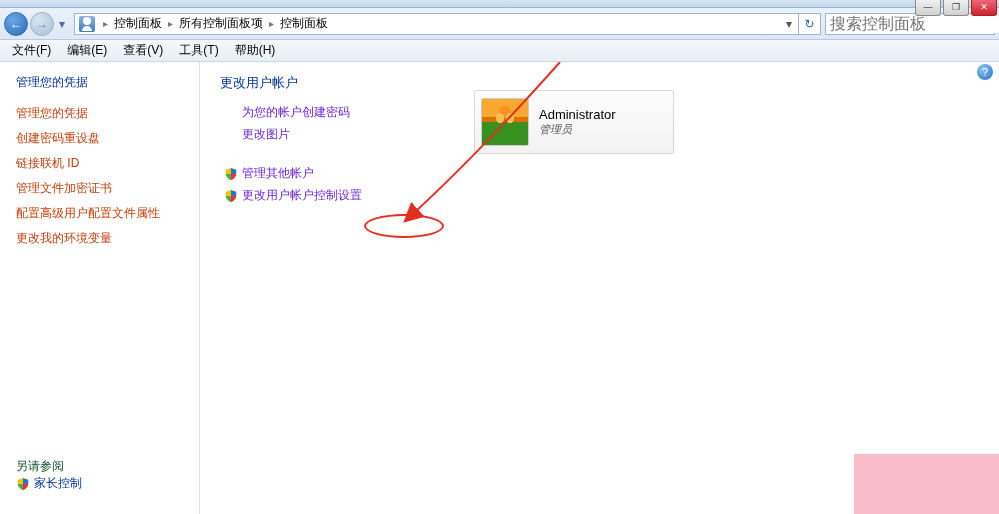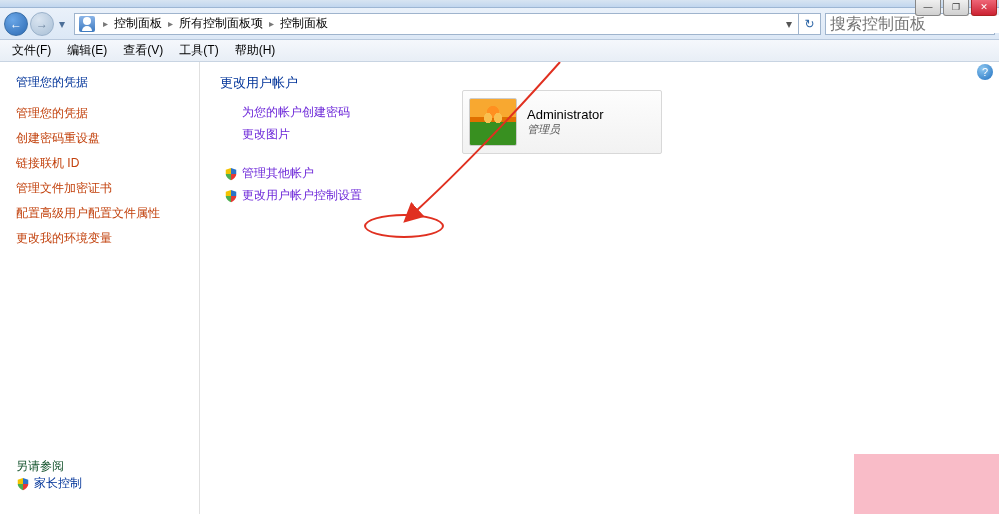--- a/index.html
+++ b/index.html
@@ -45,21 +45,21 @@
 .shield-sm { width: 14px; height: 14px; margin-right: 4px; }
 
 .main { flex: 1; padding: 12px 20px; position: relative; }
 .main h1 { font-size: 13px; color: #003399; font-weight: normal; margin-bottom: 12px; }
 .tasklinks { margin-left: 22px; }
 .tasklink { color: #6d28d9; font-size: 12px; margin: 5px 0; cursor: pointer; display: flex; align-items: center; }
 .tasklink.plain { margin-left: 0; }
 .task-shield { width: 14px; height: 14px; margin-right: 4px; flex-shrink: 0; }
 
 
-.account-tile { position: absolute; left: 262px; top: 28px; width: 200px; height: 64px; border: 1px solid #d8d8d8; border-radius: 2px; background: linear-gradient(#fdfdfd, #f2f2f2); display: flex; align-items: center; padding: 6px; }
+.account-tile { position: absolute; left: 274px; top: 28px; width: 200px; height: 64px; border: 1px solid #d8d8d8; border-radius: 2px; background: linear-gradient(#fdfdfd, #f2f2f2); display: flex; align-items: center; padding: 6px; }
 .avatar { width: 48px; height: 48px; border: 1px solid #ccc; background: linear-gradient(#f8a830 40%, #e07000 40%, #e07000 50%, #389020 50%); border-radius: 2px; position: relative; overflow: hidden; }
 .avatar::before { content: ""; position: absolute; left: 10px; top: 5px; width: 26px; height: 22px; background: radial-gradient(ellipse 8px 10px at 8px 14px, #f8c050 50%, transparent 51%), radial-gradient(ellipse 8px 10px at 18px 14px, #f8c050 50%, transparent 51%), radial-gradient(circle 10px at 13px 8px, #ff9020 60%, transparent 61%); }
 .acct-text { margin-left: 10px; }
 .acct-name { font-size: 13px; color: #000; }
 .acct-role { font-size: 11px; color: #555; font-style: italic; }
 
 
 .help-icon { position: absolute; right: 6px; top: 2px; width: 16px; height: 16px; border-radius: 50%; background: radial-gradient(circle at 35% 30%, #8cc6f0, #2070c0); color: #fff; text-align: center; line-height: 16px; font-size: 11px; cursor: pointer; }
 
 

